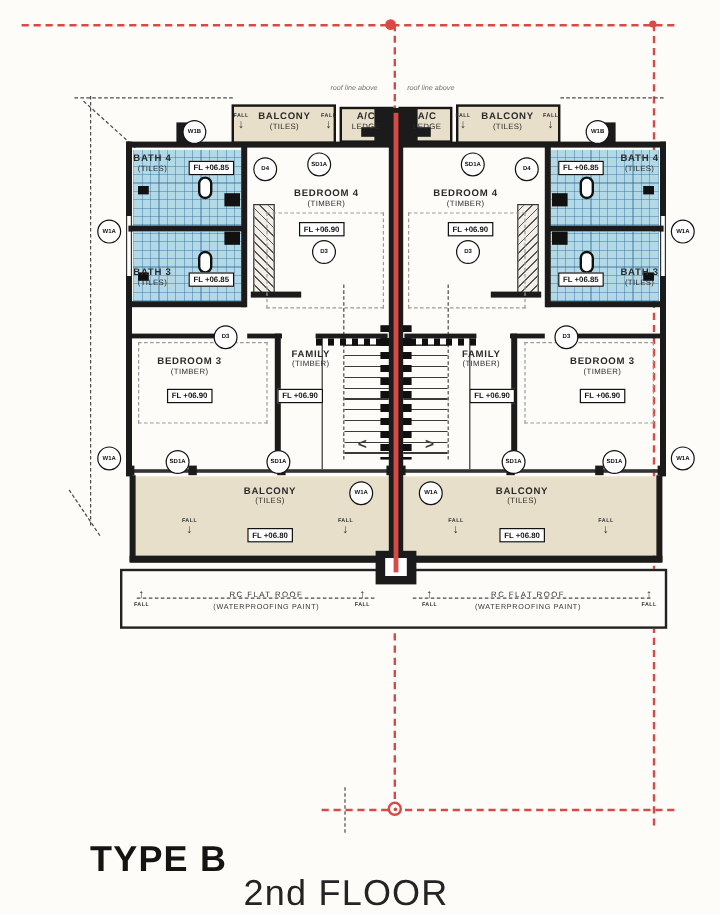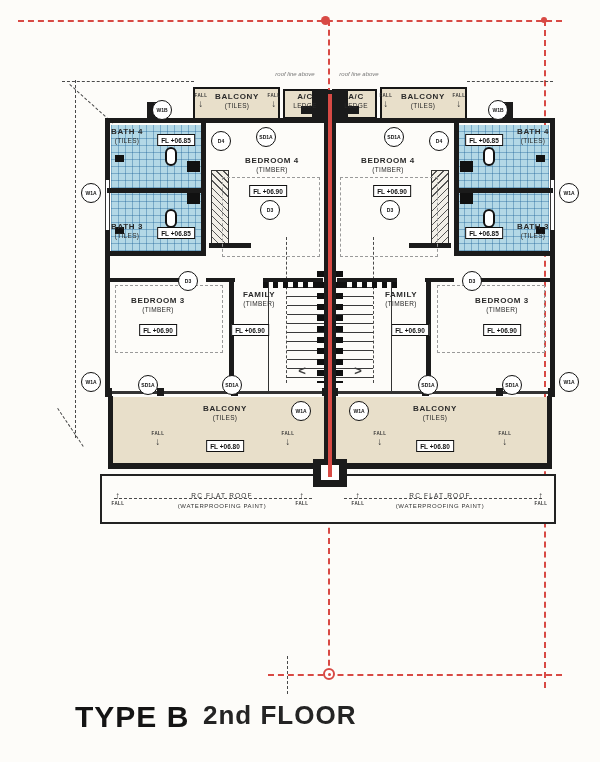--- a/index.html
+++ b/index.html
@@ -49,21 +49,21 @@
   .fall .ar{font-size:10px;display:block;font-weight:400;}
   .small-note{position:absolute;transform:translate(-50%,-50%);font-size:6px;font-style:italic;
       color:#777;white-space:nowrap;z-index:60;}
   .stair-arrow{position:absolute;transform:translate(-50%,-50%);font-size:13px;font-weight:700;
       color:#3c3c3c;z-index:60;}
   .roof-text{position:absolute;transform:translate(-50%,-50%);text-align:center;font-size:6.5px;
       letter-spacing:1.2px;color:#333;line-height:1.7;white-space:nowrap;z-index:60;}
   .roof-text .l2{font-size:6px;letter-spacing:.6px;}
   
   .title-type{position:absolute;left:75px;top:700px;font-size:30px;font-weight:800;color:#141414;letter-spacing:1px;}
-  .title-floor{position:absolute;left:203px;top:700px;font-size:26px;font-weight:700;color:#242424;letter-spacing:1px;}
+  .title-floor{position:absolute;left:203px;top:728px;font-size:30px;font-weight:400;color:#242424;letter-spacing:1px;}
   .z20{z-index:20;} .z30{z-index:30;} .z40{z-index:40;}
 </style>
 </head>
 <body>
 
 <div class="page">
   <div class="plan">
 
     <div class="rdash-h" style="left:18px;top:20px;width:544px;"></div>
     <div class="rdash-v" style="left:544px;top:20px;height:668px;"></div>

